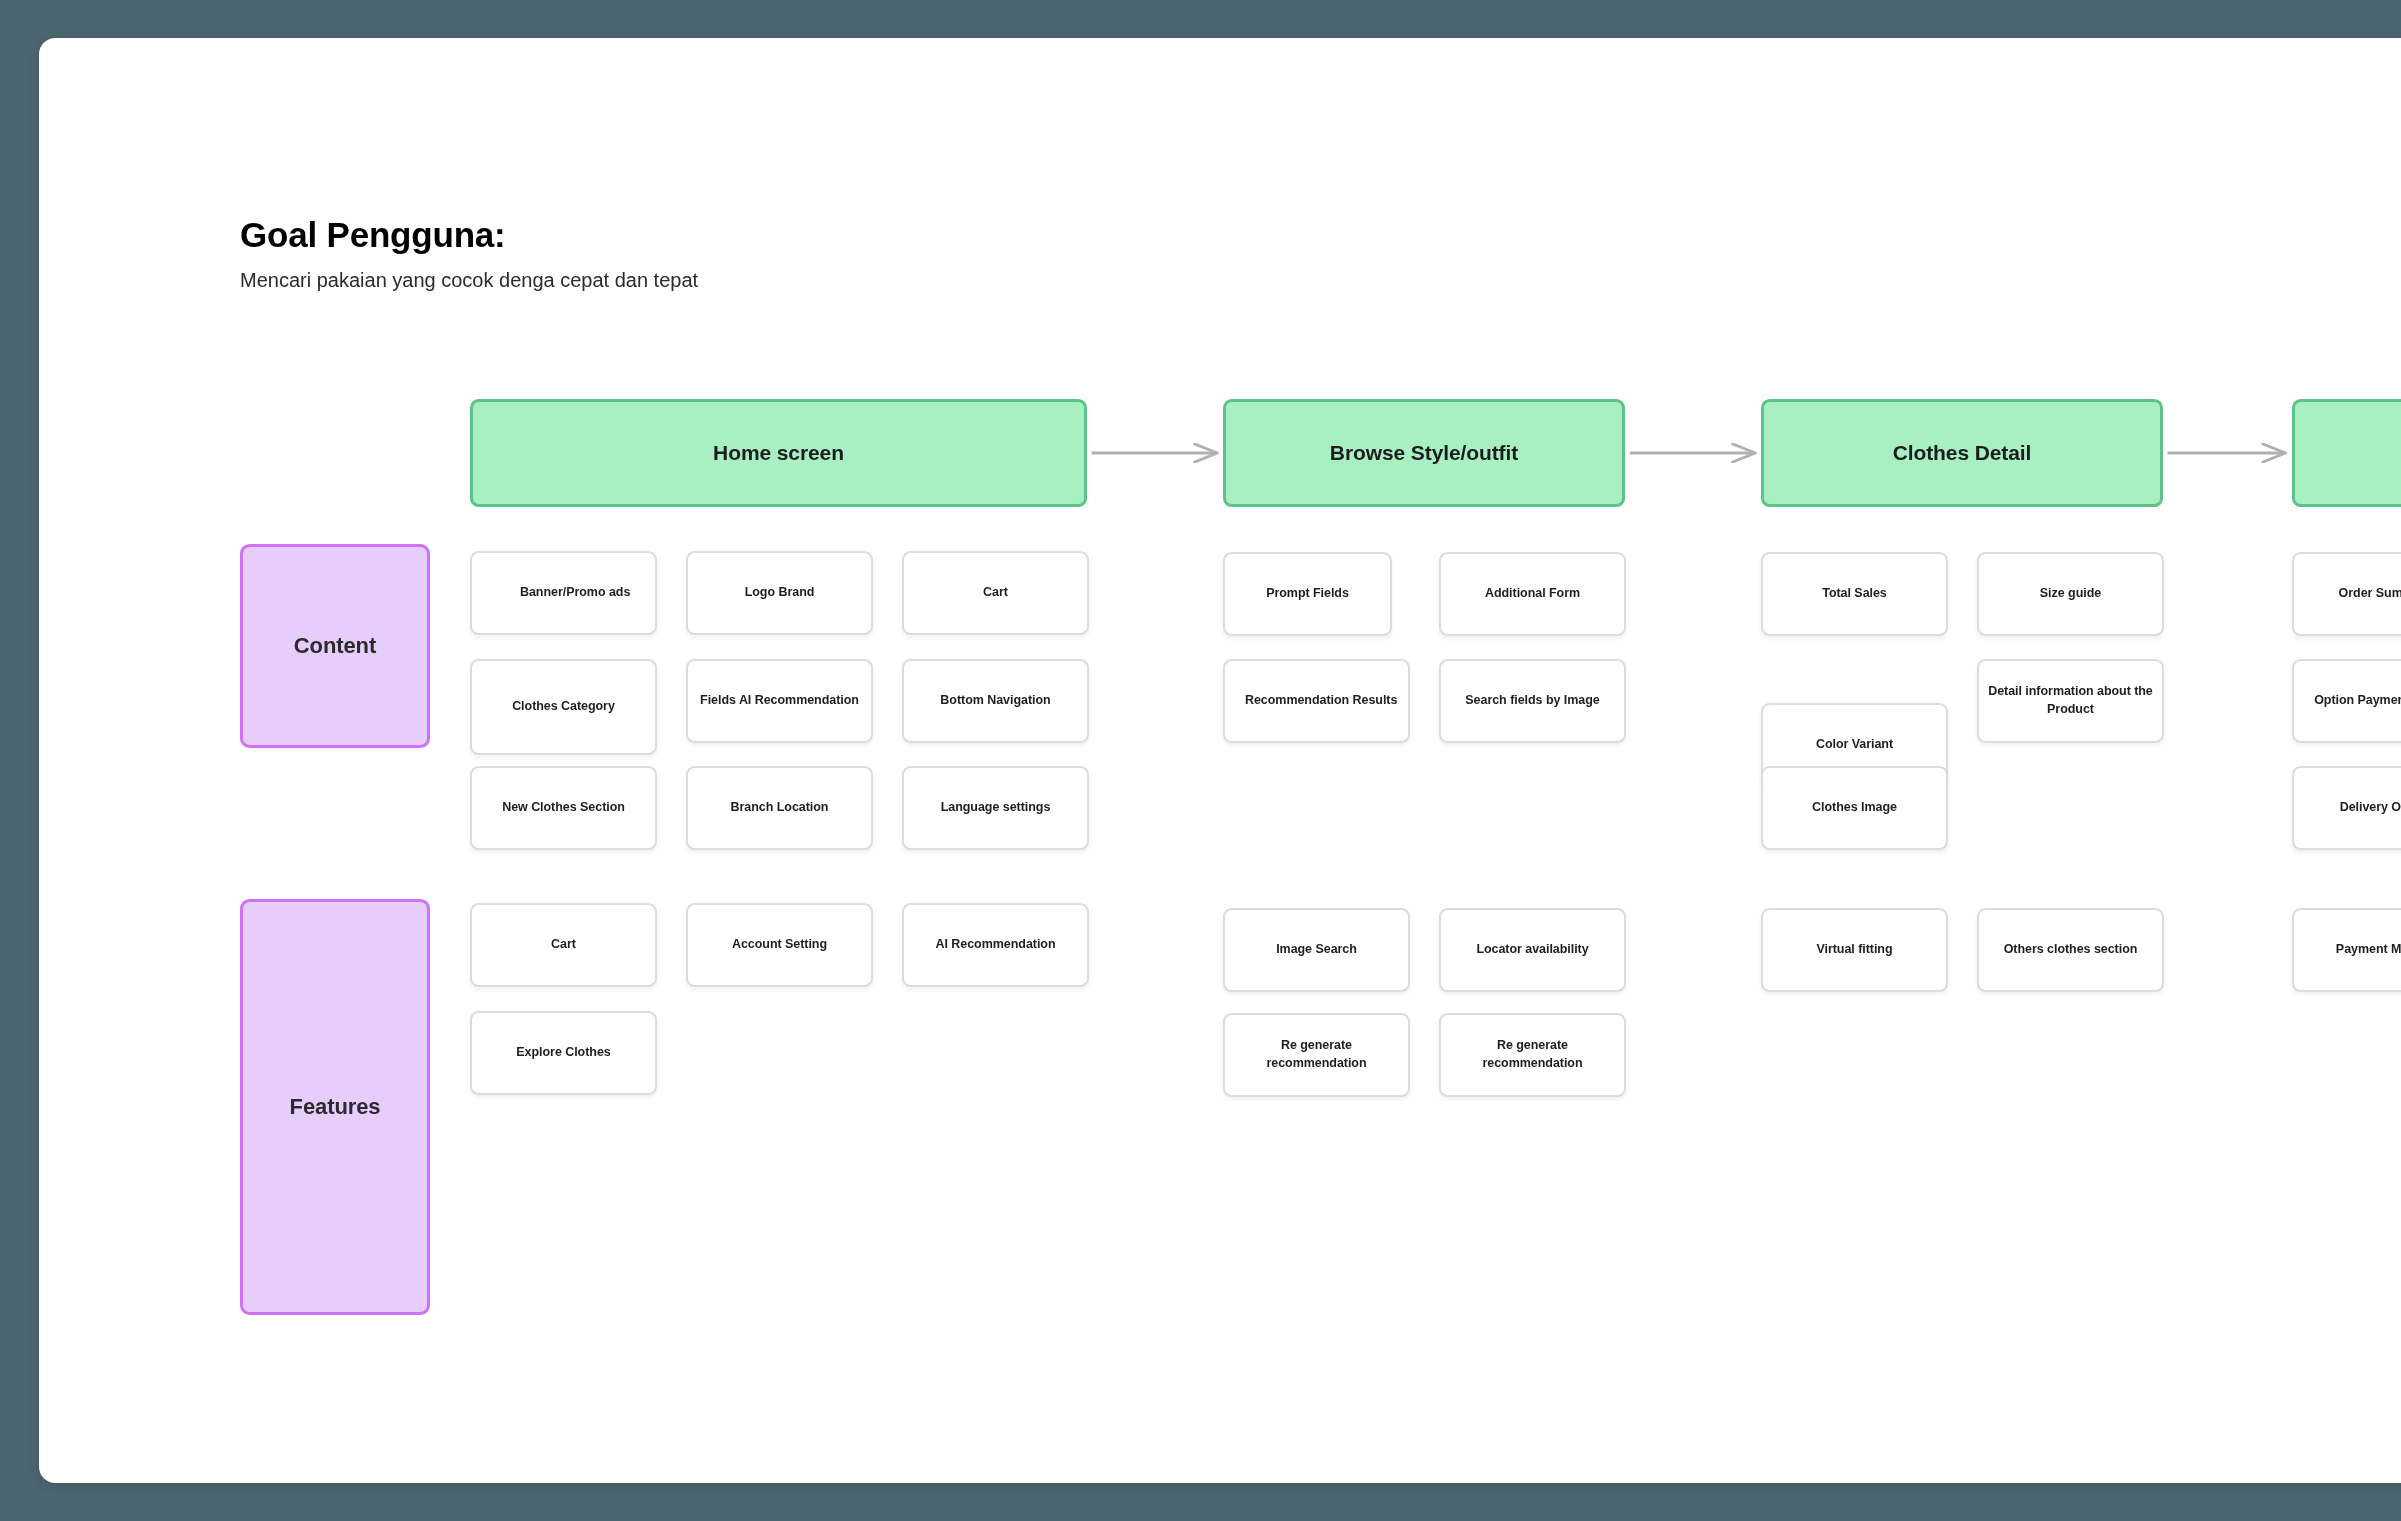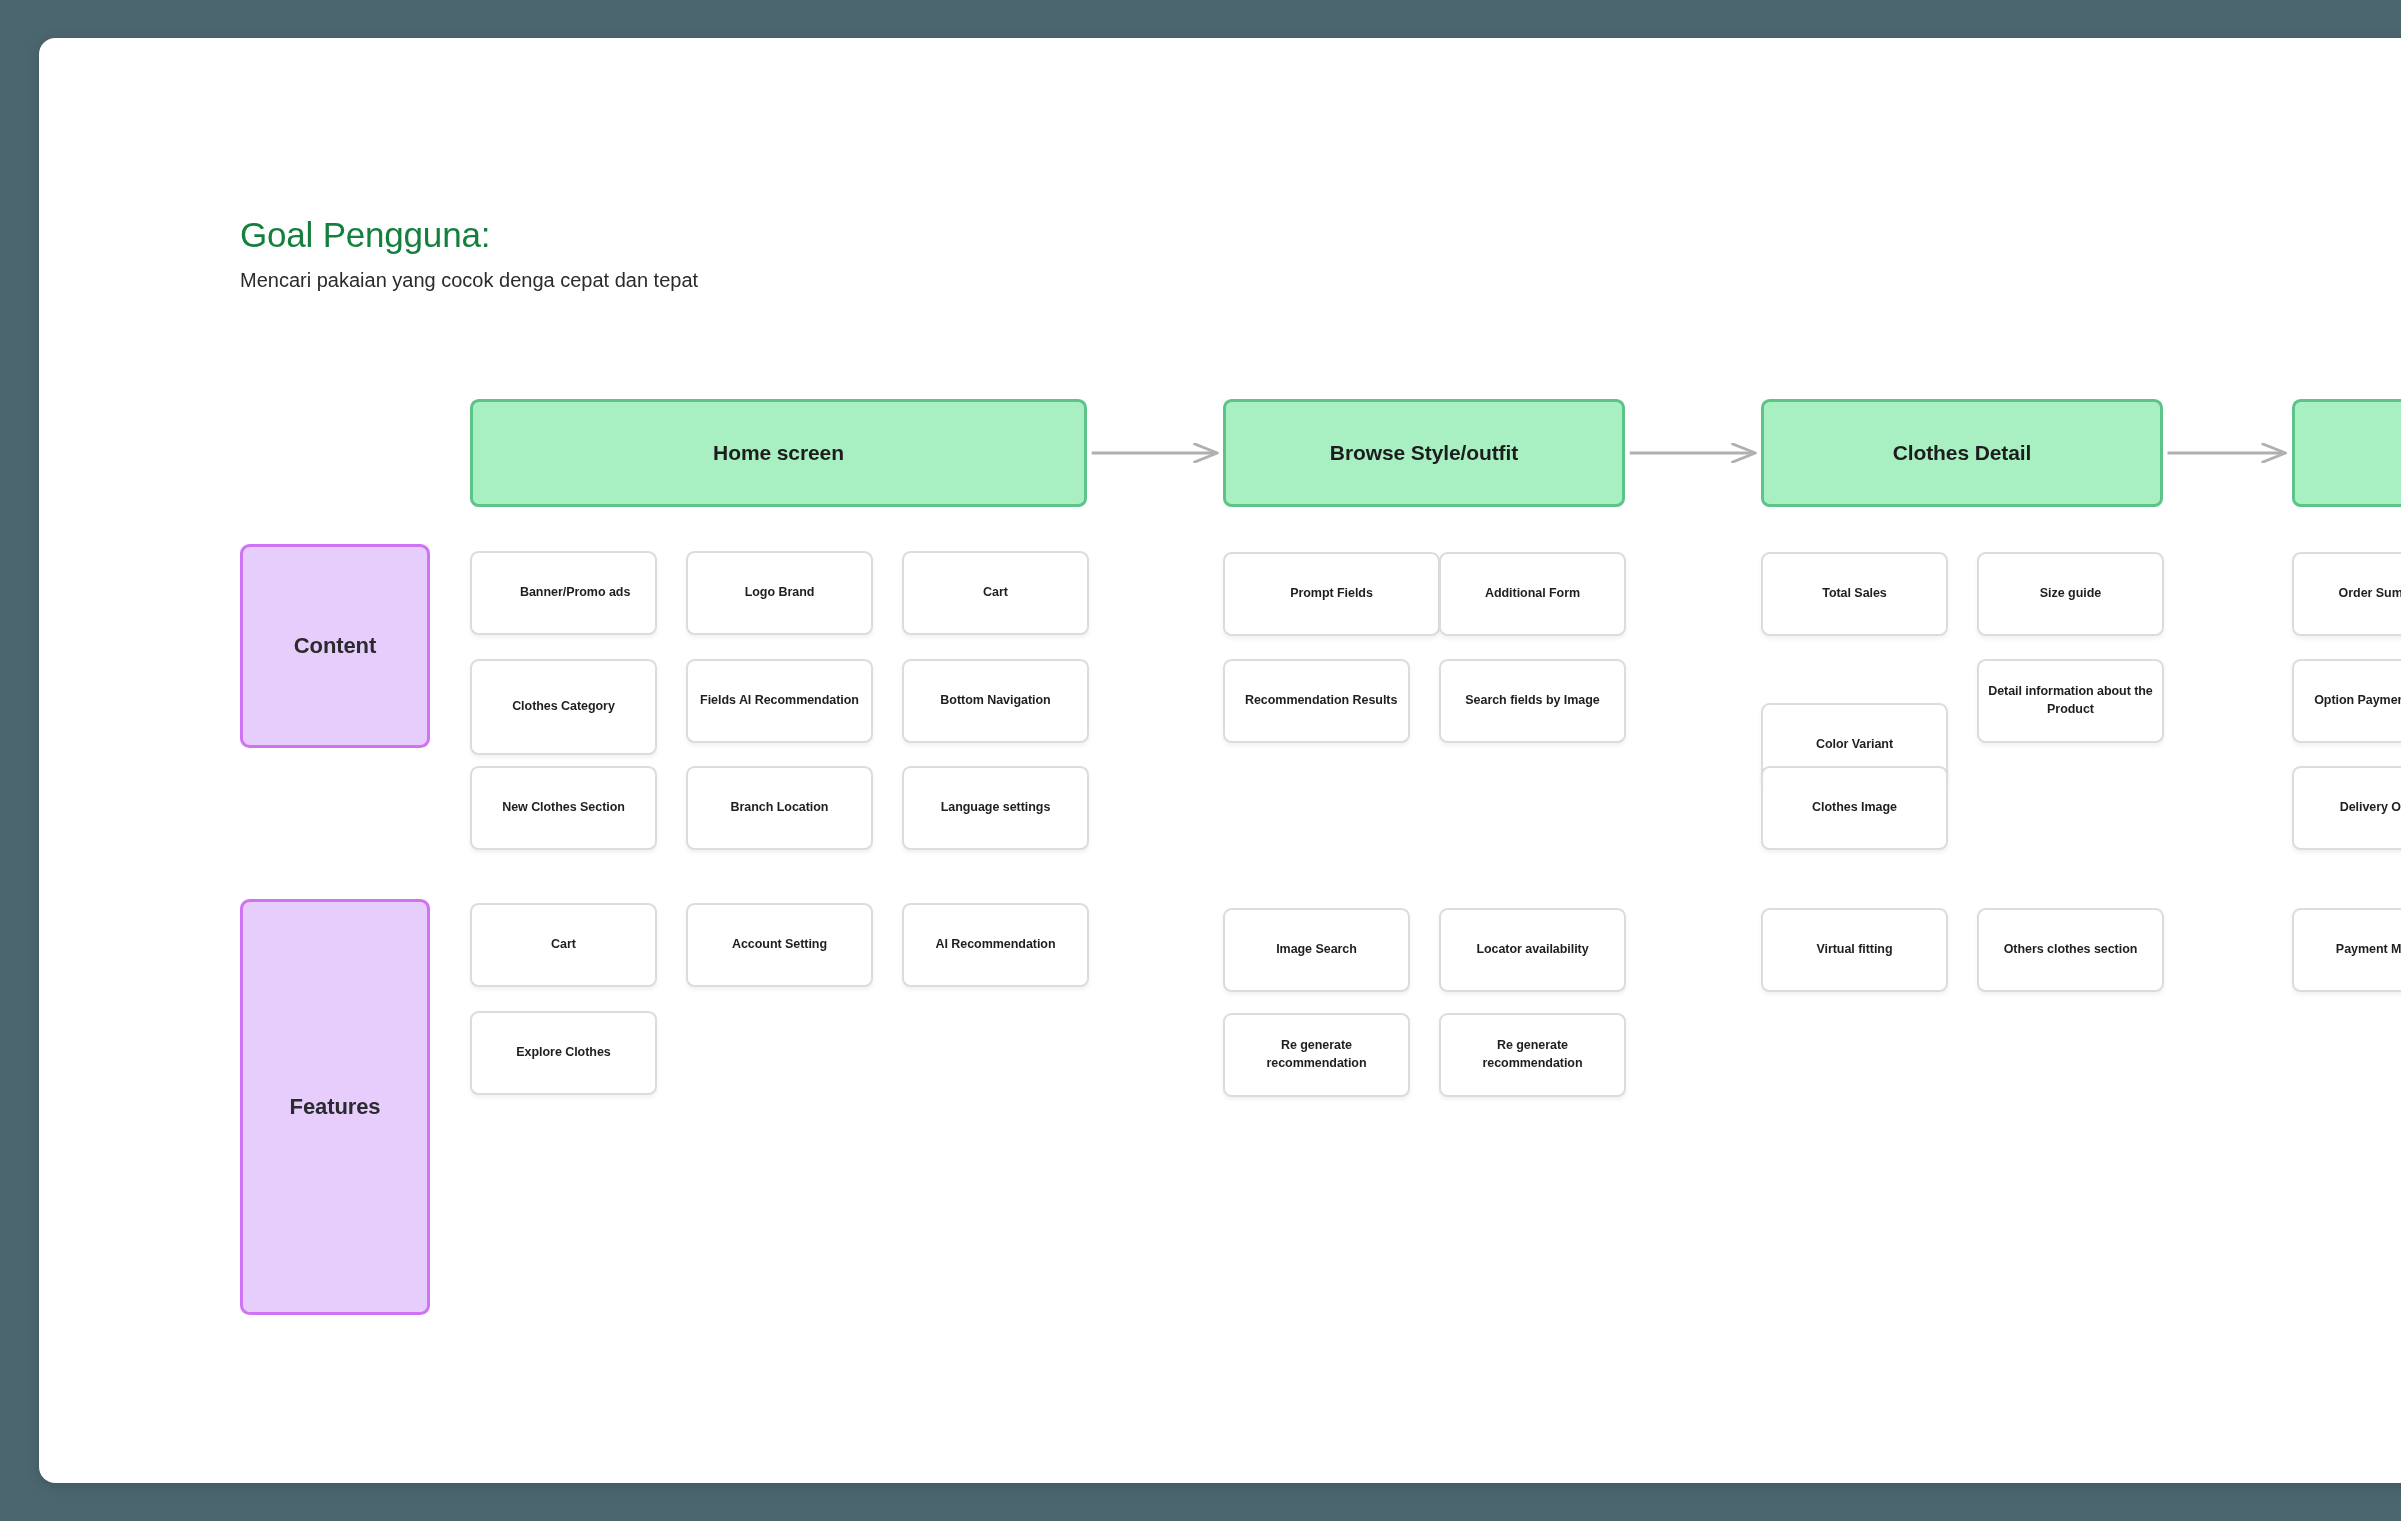--- a/index.html
+++ b/index.html
@@ -21,22 +21,22 @@
     background: #ffffff;
     border-radius: 16.3px;
     box-shadow: 0 2.9px 12.5px rgba(0,0,0,.16);
     overflow: hidden;
   }
 
   
   #goal-block { position: absolute; left: 201px; top: 178px; }
   #goal-title {
     font-size: 35px;
-    font-weight: 400;
-    color: #15803d;
+    font-weight: 700;
+    color: #000000;
     letter-spacing: -0.2px;
     line-height: 1.1;
   }
   #goal-sub {
     margin-top: 13.4px;
     font-size: 20px;
     font-weight: 400;
     color: #2b2b2e;
     line-height: 1.25;
   }
@@ -185,21 +185,21 @@
       </div>
       <div class="card" style="left: 431px; top: 728px; width: 187px; height: 84px;">
         <span class="card-label">New Clothes Section</span>
       </div>
       <div class="card" style="left: 647px; top: 728px; width: 187px; height: 84px;">
         <span class="card-label">Branch Location</span>
       </div>
       <div class="card" style="left: 863px; top: 728px; width: 187px; height: 84px;">
         <span class="card-label">Language settings</span>
       </div>
-      <div class="card" style="left: 1184px; top: 514px; width: 217px; height: 84px;">
+      <div class="card" style="left: 1184px; top: 514px; width: 169px; height: 84px;">
         <span class="card-label">Prompt Fields</span>
       </div>
       <div class="card" style="left: 1400px; top: 514px; width: 187px; height: 84px;">
         <span class="card-label">Additional Form</span>
       </div>
       <div class="card" style="left: 1184px; top: 621px; width: 187px; height: 84px; padding-left: 16px;">
         <span class="card-label">Recommendation Results</span>
       </div>
       <div class="card" style="left: 1400px; top: 621px; width: 187px; height: 84px;">
         <span class="card-label">Search fields by Image</span>

